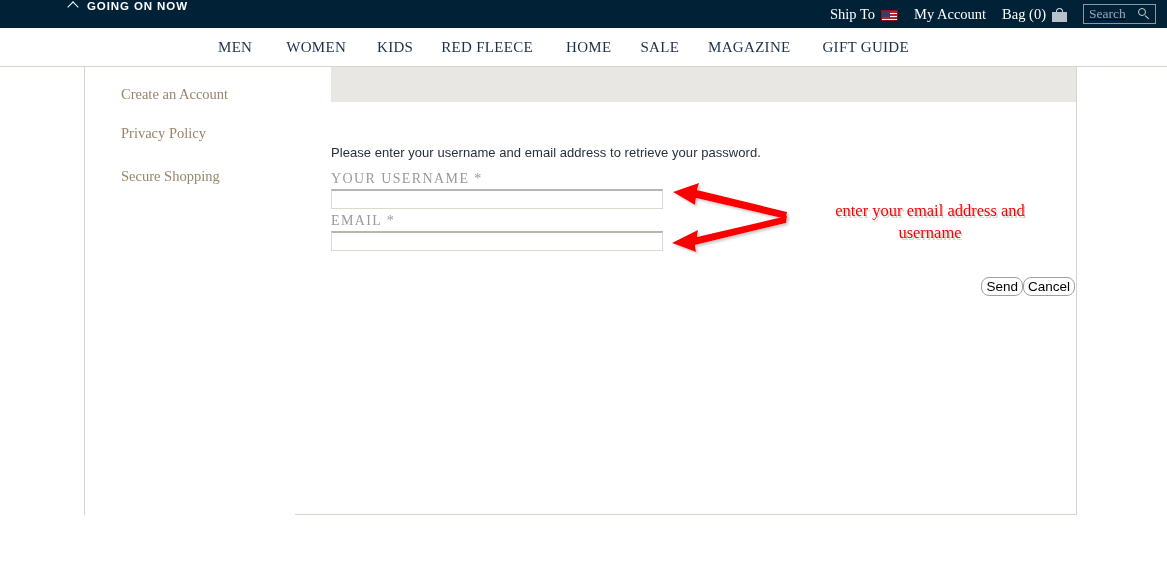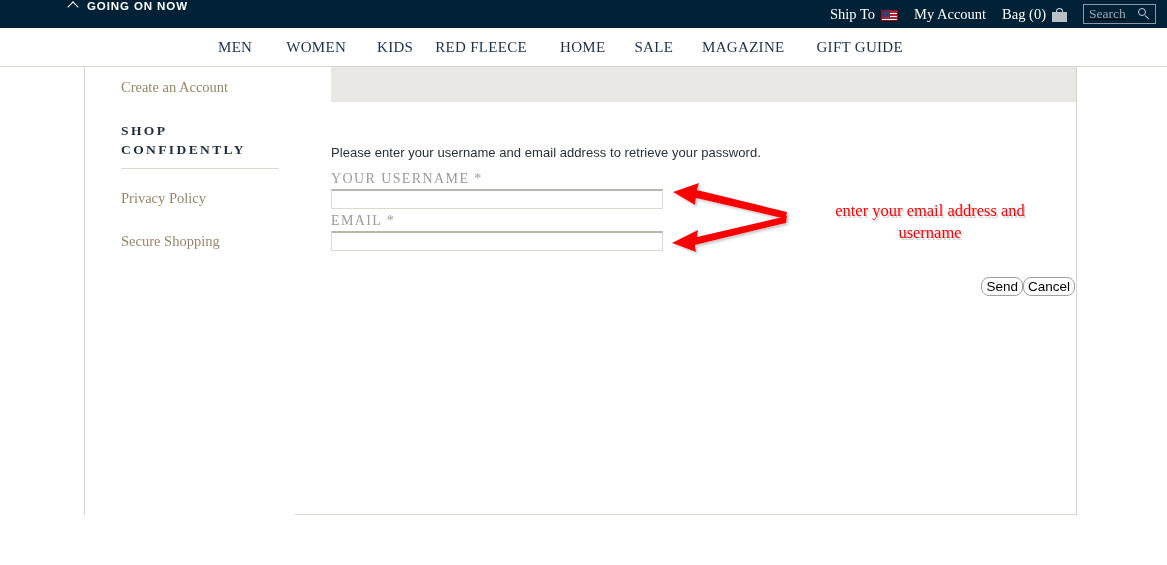--- a/index.html
+++ b/index.html
@@ -206,21 +206,21 @@
     color: #1c3049;
     font-family: "Liberation Serif", serif;
     font-size: 15px;
     letter-spacing: 0.3px;
     padding: 0 26px 0 0;
     cursor: pointer;
     white-space: nowrap;
   }
   .nav-item:nth-child(1) { padding-right: 34px; }
   .nav-item:nth-child(2) { padding-right: 31px; }
-  .nav-item:nth-child(3) { padding-right: 22px; }
+  .nav-item:nth-child(3) { padding-right: 28px; }
   .nav-item:nth-child(4) { padding-right: 33px; }
   .nav-item:nth-child(5) { padding-right: 29px; }
   .nav-item:nth-child(6) { padding-right: 29px; }
   .nav-item:nth-child(7) { padding-right: 32px; }
 
   
   .page-ghost-title {
     position: absolute;
     left: 118px; top: 18px;
     font-family: "Liberation Serif", serif;
@@ -244,21 +244,21 @@
     position: absolute;
     left: 84px; top: 0px;
     width: 212px;
     height: 515px;
     border-left: 1px solid #d8d5cc;
     border-right: 1px solid #d8d5cc;
     box-sizing: border-box;
   }
   .sidebar-inner {
     position: absolute;
-    left: 36px; top: 79px;
+    left: 36px; top: 86px;
     width: 157px;
   }
   .side-link {
     display: block;
     color: #97866a;
     font-family: "Liberation Serif", serif;
     font-size: 14.5px;
     text-decoration: none;
     cursor: pointer;
     margin-bottom: 22px;
@@ -447,22 +447,20 @@
     <line x1="5" y1="12.5" x2="19" y2="12.5" stroke="#1c3049" stroke-width="0.9"></line>
   </svg>
 </div>
 
 <div class="page-wrap">
 
   <aside class="sidebar">
     <div class="sidebar-inner">
       <a class="side-link">Create an Account</a>
 
-      <div class="side-heading" style="white-space: pre-line;">SHOP
-CONFIDENTLY</div>
 
       <div class="side-links-group">
         <a class="side-link">Privacy Policy</a>
         <a class="side-link">Secure Shopping</a>
       </div>
     </div>
   </aside>
 
   <section class="content-card">
 

